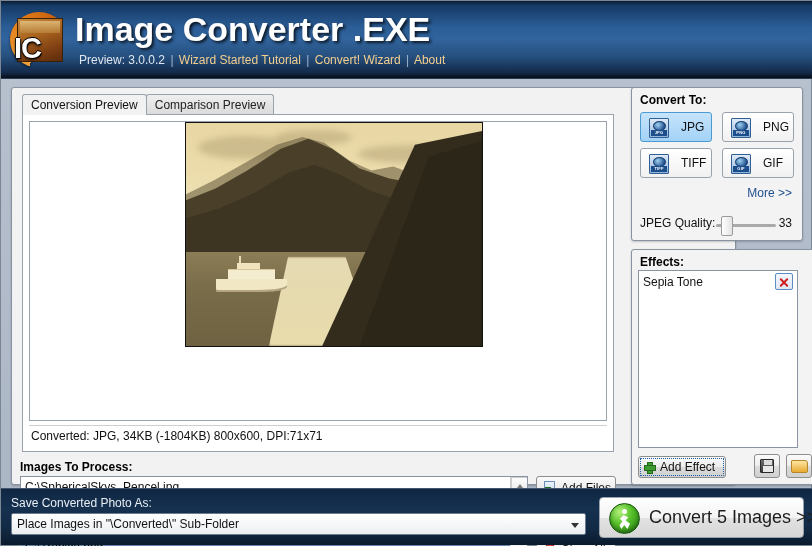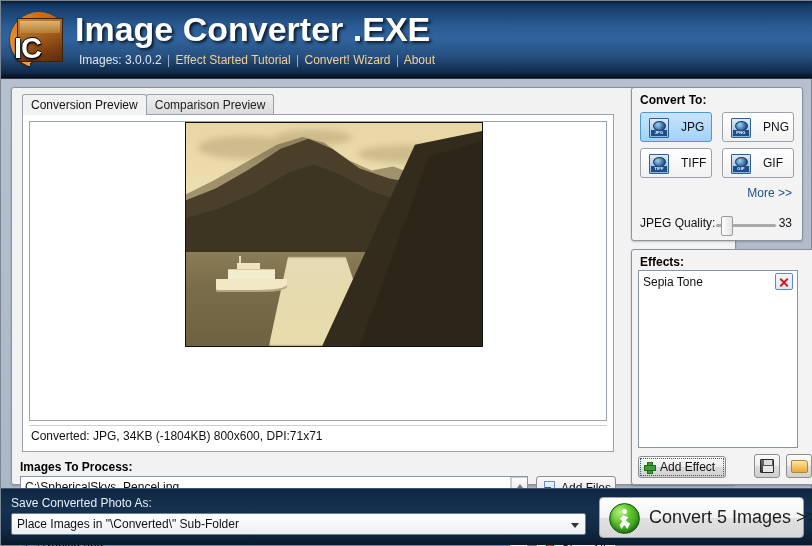--- a/index.html
+++ b/index.html
@@ -420,23 +420,23 @@
 
   <div class="header">
     <div class="logo">
       <div class="arrow-outer"></div>
       <div class="arrow-inner"></div>
       <div class="photo"></div>
       <div class="ic">IC</div>
     </div>
     <div class="app-title">Image Converter .EXE</div>
     <div class="sub-line">
-      <span>Images: 3.0.0.2</span>
+      <span>Preview: 3.0.0.2</span>
       <span class="sep">|</span>
-      <a href="#">Effect Started Tutorial</a>
+      <a href="#">Wizard Started Tutorial</a>
       <span class="sep">|</span>
       <a href="#">Convert! Wizard</a>
       <span class="sep">|</span>
       <a href="#">About</a>
     </div>
   </div>
 
   <div class="left-panel">
 
     <div class="tabs">

